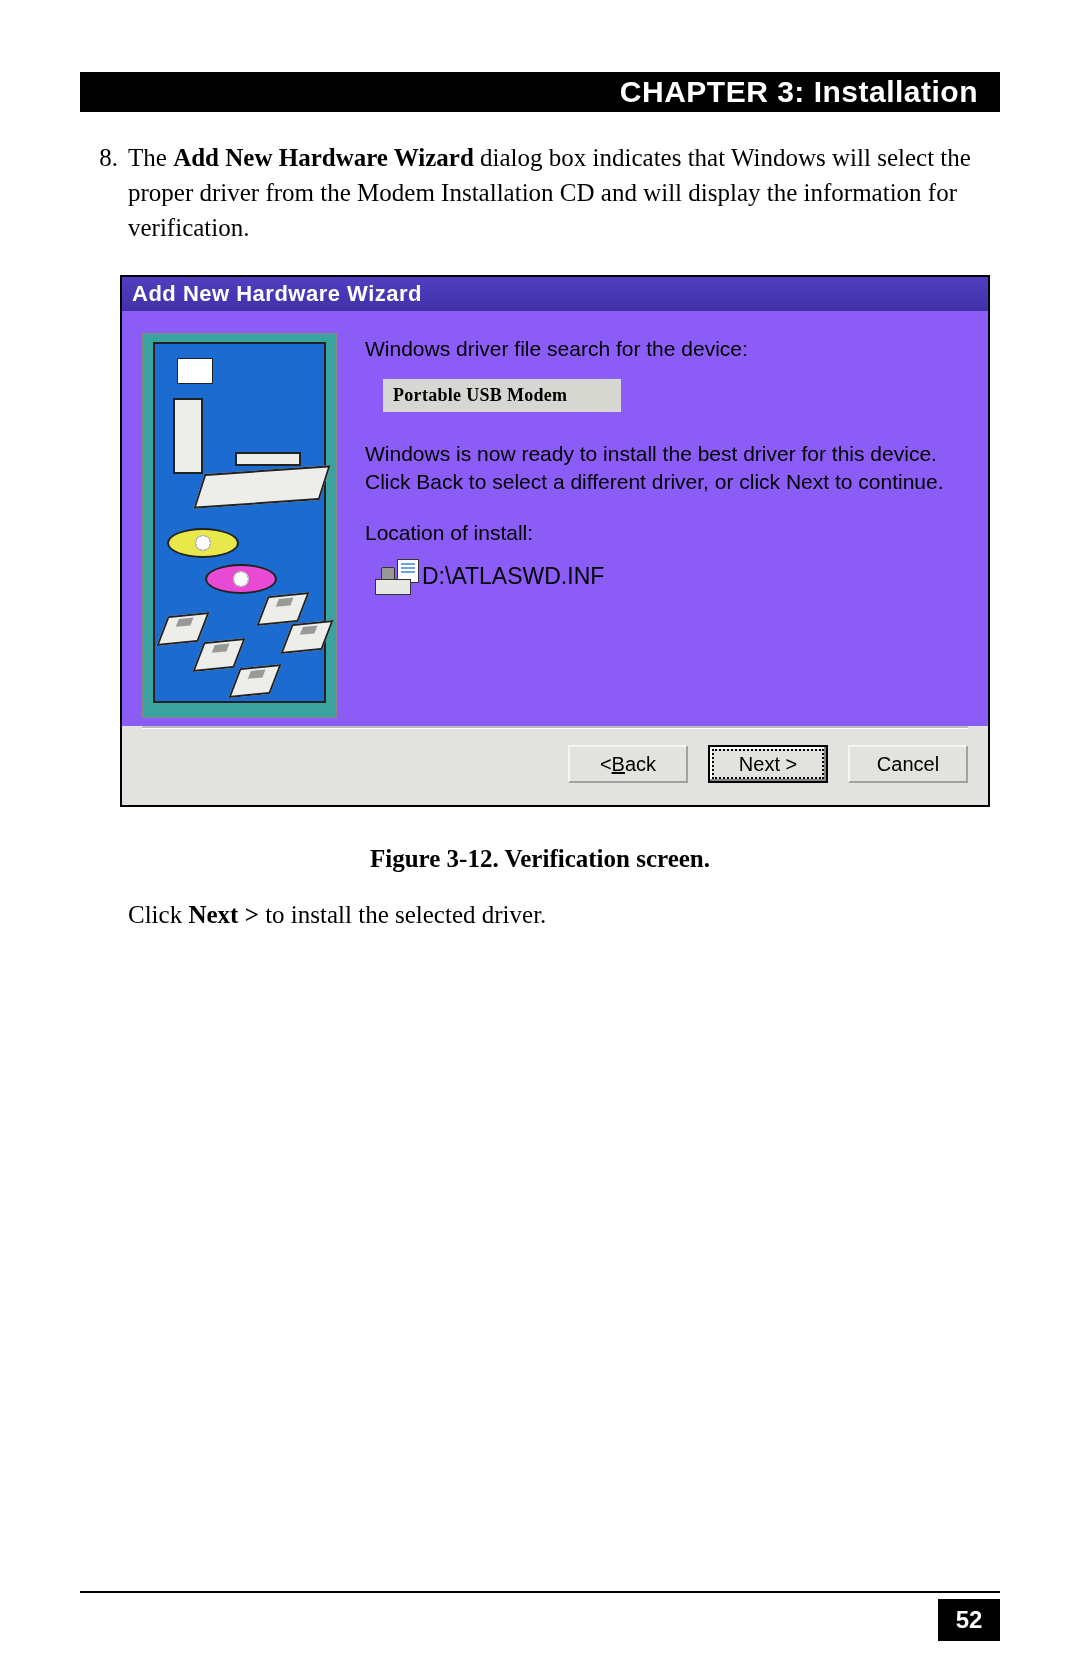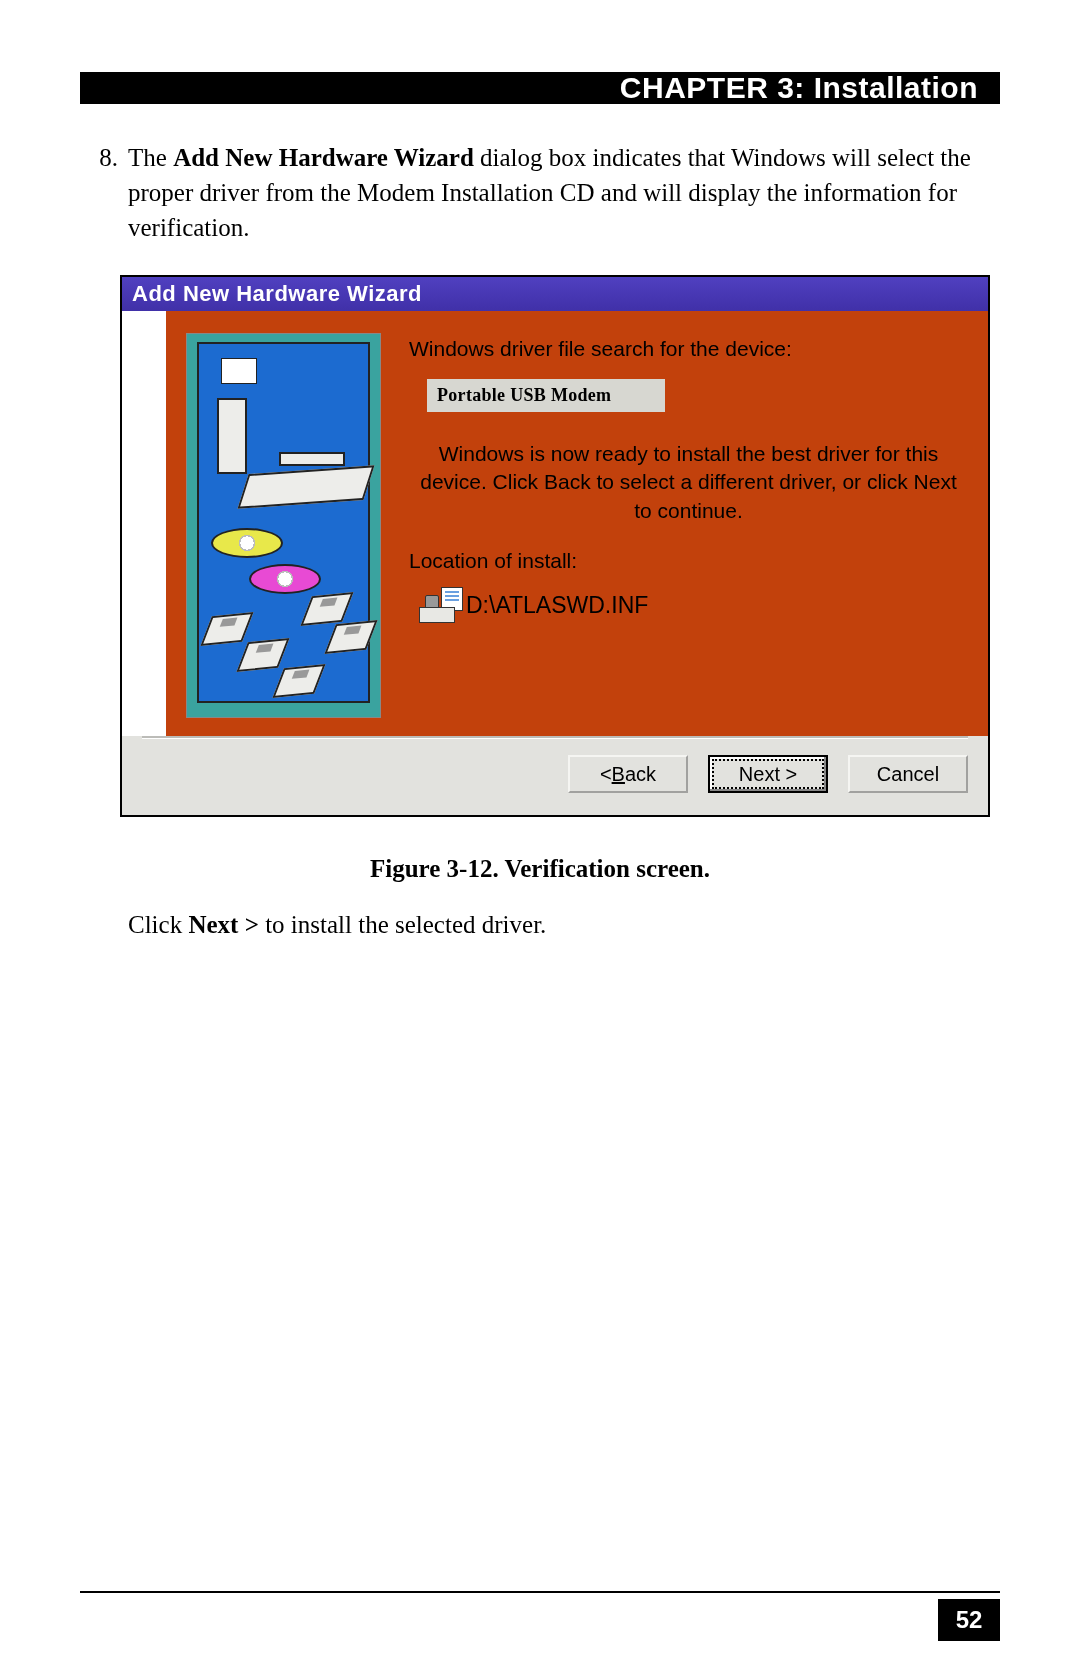--- a/index.html
+++ b/index.html
@@ -9,21 +9,21 @@
     width: 1080px;
     height: 1669px;
     position: relative;
     color: #000;
   }
   .header-bar {
     position: absolute;
     top: 72px;
     left: 80px;
     right: 80px;
-    height: 32px;
+    height: 40px;
     background: #000;
     display: flex;
     justify-content: flex-end;
     align-items: center;
     padding-right: 22px;
   }
   .header-text {
     color: #fff;
     font-family: 'Arial Narrow', Arial, sans-serif;
     font-stretch: condensed;
@@ -59,24 +59,23 @@
     background: #4b3bb5;
     background: linear-gradient(#5040c0, #4030a8);
     color: #fff;
     font-family: Tahoma, Arial, sans-serif;
     font-weight: bold;
     font-size: 22px;
     padding: 4px 10px;
     letter-spacing: 0.5px;
   }
   .dialog-body {
-    background: #c2410c;
+    background: #8b5cf6;
     display: flex;
-    padding: 22px 20px 18px 20px;
-    margin-left: 44px;
+    padding: 22px 20px 8px 20px;
   }
   .illus {
     width: 195px;
     height: 385px;
     background: #3aa39f;
     border: 1px solid #888;
     flex-shrink: 0;
     position: relative;
     overflow: hidden;
   }
@@ -107,21 +106,21 @@
   .device-name {
     margin: 18px 0 28px 18px;
     background: #d7d7d1;
     display: inline-block;
     padding: 6px 54px 6px 10px;
     font-family: Liberation Serif, serif;
     font-weight: bold;
     font-size: 18px;
     letter-spacing: 0.3px;
   }
-  .ready-text { line-height: 1.35; margin-bottom: 24px; text-align: center; }
+  .ready-text { line-height: 1.35; margin-bottom: 24px; }
   .loc-label { margin-bottom: 14px; }
   .loc-row { display:flex; align-items:center; gap:3px; margin-left: 10px; }
   .inf-icon {
     width: 44px; height: 36px; position: relative;
   }
   .inf-icon .sheet { position:absolute; top:0; right:0; width:22px; height:24px; background:#fff; border:1px solid #333; }
   .inf-icon .sheet::before { content:""; position:absolute; top:3px; left:3px; right:3px; height:2px; background:#6aa0e0; box-shadow:0 4px 0 #6aa0e0,0 8px 0 #6aa0e0; }
   .inf-icon .gear { position:absolute; top:8px; left:6px; width:14px; height:14px; background:#999; border:1px solid #333; border-radius:2px; }
   .inf-icon .box { position:absolute; bottom:0; left:0; width:36px; height:16px; background:#e8e8e4; border:1px solid #333; }
   .inf-path { font-family: Arial, sans-serif; font-size: 23px; }

